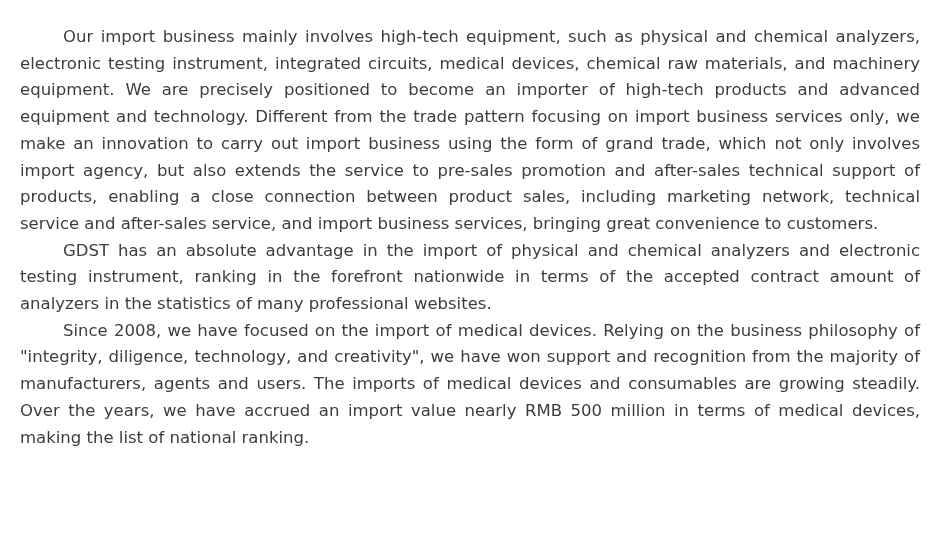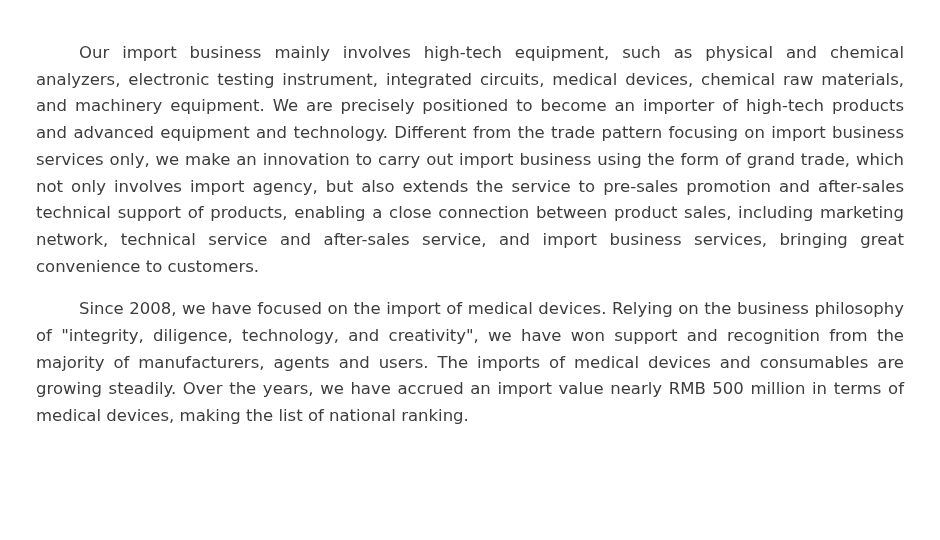--- a/index.html
+++ b/index.html
@@ -18,24 +18,25 @@
     width: 940px;
     height: 540px;
     padding: 24px 20px 0 20px;
     font-family: "DejaVu Sans", "Liberation Sans", sans-serif;
     font-size: 16.5px;
     line-height: 26.7px;
     color: #3d3d3d;
     text-align: justify;
   }
   .document-body p {
-    margin: 16px;
+    margin: 0;
     padding: 0;
     text-indent: 43px;
   }
 </style>
 </head>
 <body>
 
 <main class="document-body">
   <p>Our import business mainly involves high-tech equipment, such as physical and chemical analyzers, electronic testing instrument, integrated circuits, medical devices, chemical raw materials, and machinery equipment. We are precisely positioned to become an importer of high-tech products and advanced equipment and technology. Different from the trade pattern focusing on import business services only, we make an innovation to carry out import business using the form of grand trade, which not only involves import agency, but also extends the service to pre-sales promotion and after-sales technical support of products, enabling a close connection between product sales, including marketing network, technical service and after-sales service, and import business services, bringing great convenience to customers.</p>
+  <p>GDST has an absolute advantage in the import of physical and chemical analyzers and electronic testing instrument, ranking in the forefront nationwide in terms of the accepted contract amount of analyzers in the statistics of many professional websites.</p>
   <p>Since 2008, we have focused on the import of medical devices. Relying on the business philosophy of "integrity, diligence, technology, and creativity", we have won support and recognition from the majority of manufacturers, agents and users. The imports of medical devices and consumables are growing steadily. Over the years, we have accrued an import value nearly RMB 500 million in terms of medical devices, making the list of national ranking.</p>
 </main>
 
 </body></html>

